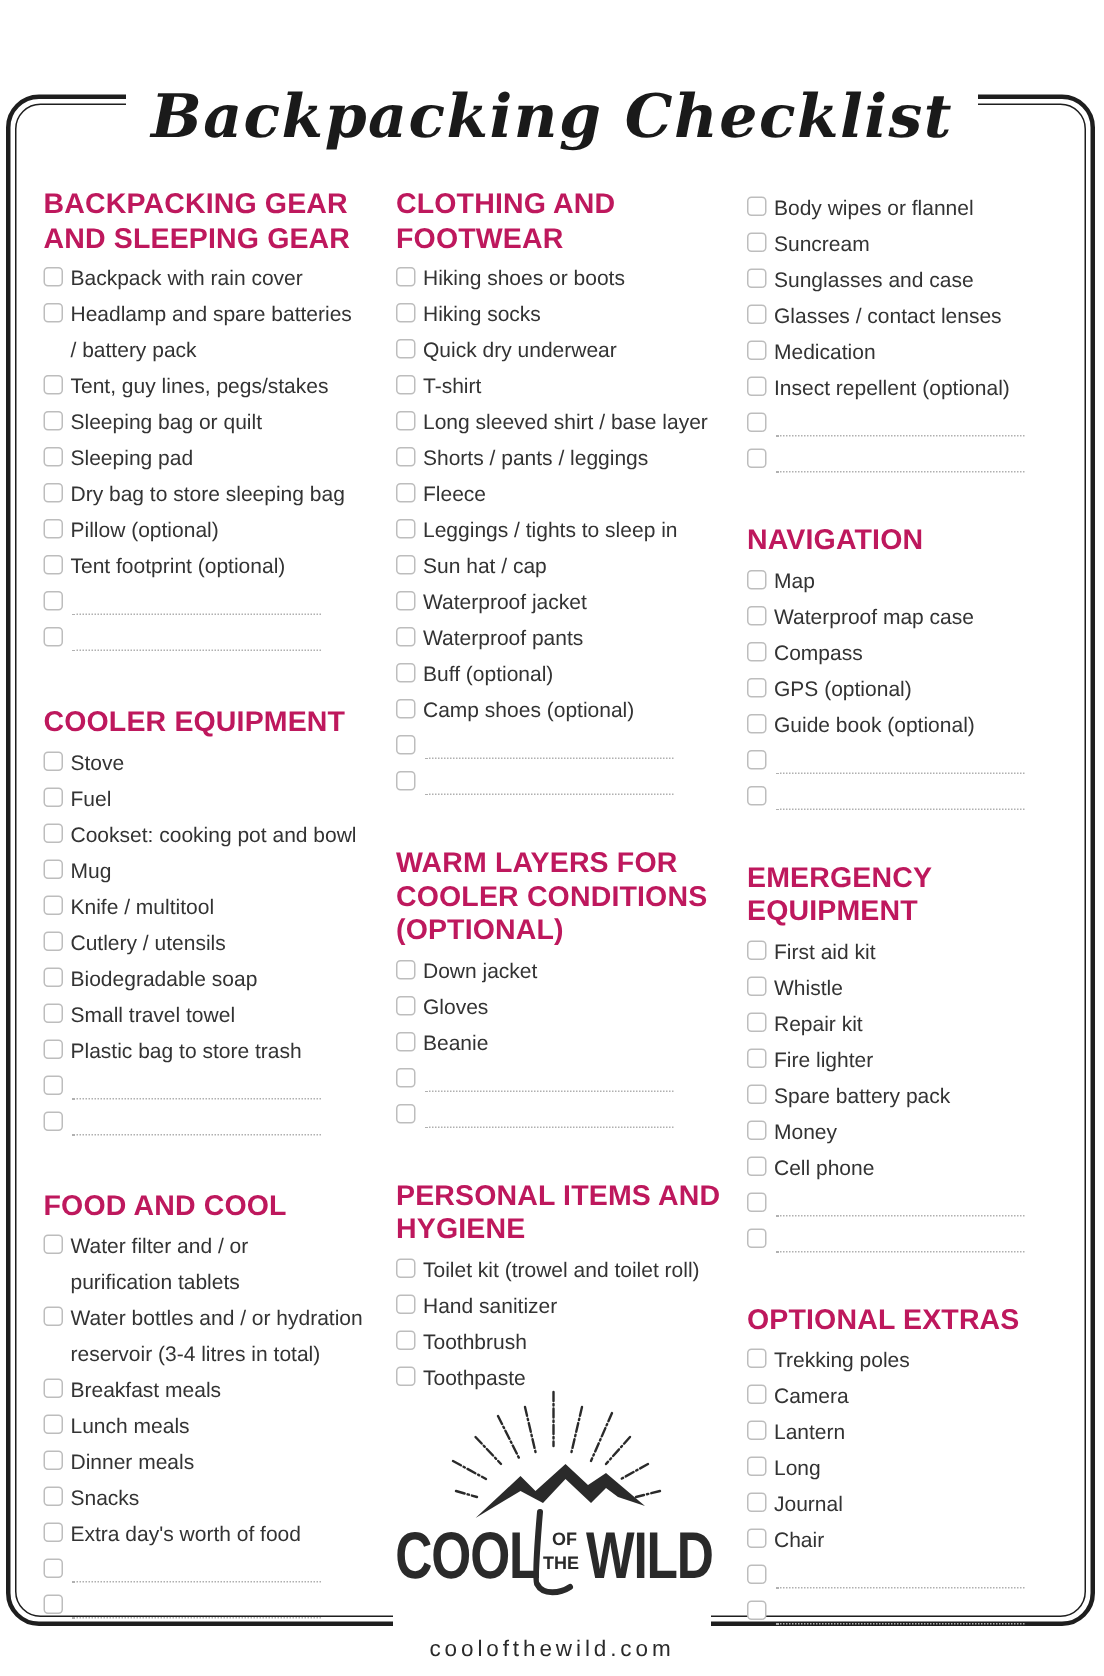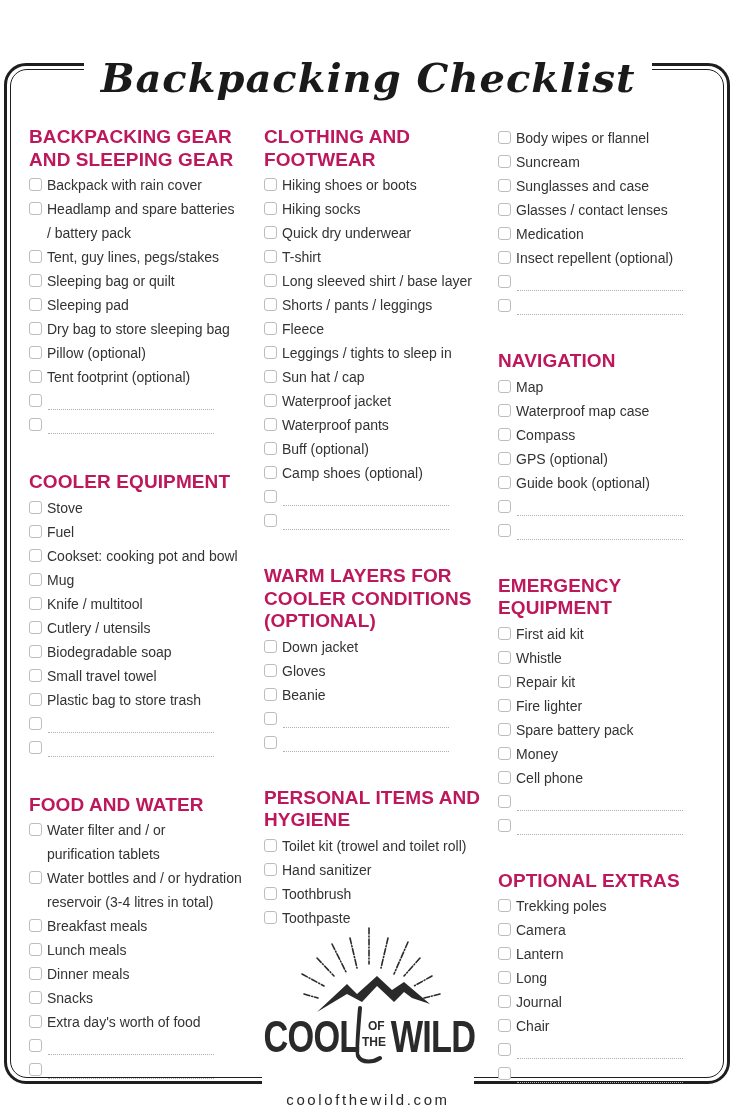--- a/index.html
+++ b/index.html
@@ -86,21 +86,21 @@
           <span class="dotline"></span>
         </li>
       <li class="item blank">
           <span class="checkbox"></span>
           <span class="dotline"></span>
         </li>
     </ul>
   </section>
   <div class="gap-1"></div>
   <section class="section">
-    <h2 class="section-title">FOOD AND WATER</h2>
+    <h2 class="section-title">FOOD AND COOL</h2>
     <ul class="items">
       <li class="item"><span class="checkbox"></span><span class="text wrap" style="width:150px">Water filter and / or purification tablets</span></li>
       <li class="item"><span class="checkbox"></span><span class="text wrap" style="width:196px">Water bottles and / or hydration reservoir (3-4 litres in total)</span></li>
       <li class="item"><span class="checkbox"></span><span class="text">Breakfast meals</span></li>
       <li class="item"><span class="checkbox"></span><span class="text">Lunch meals</span></li>
       <li class="item"><span class="checkbox"></span><span class="text">Dinner meals</span></li>
       <li class="item"><span class="checkbox"></span><span class="text">Snacks</span></li>
       <li class="item"><span class="checkbox"></span><span class="text">Extra day's worth of food</span></li>
       <li class="item blank">
           <span class="checkbox"></span>

